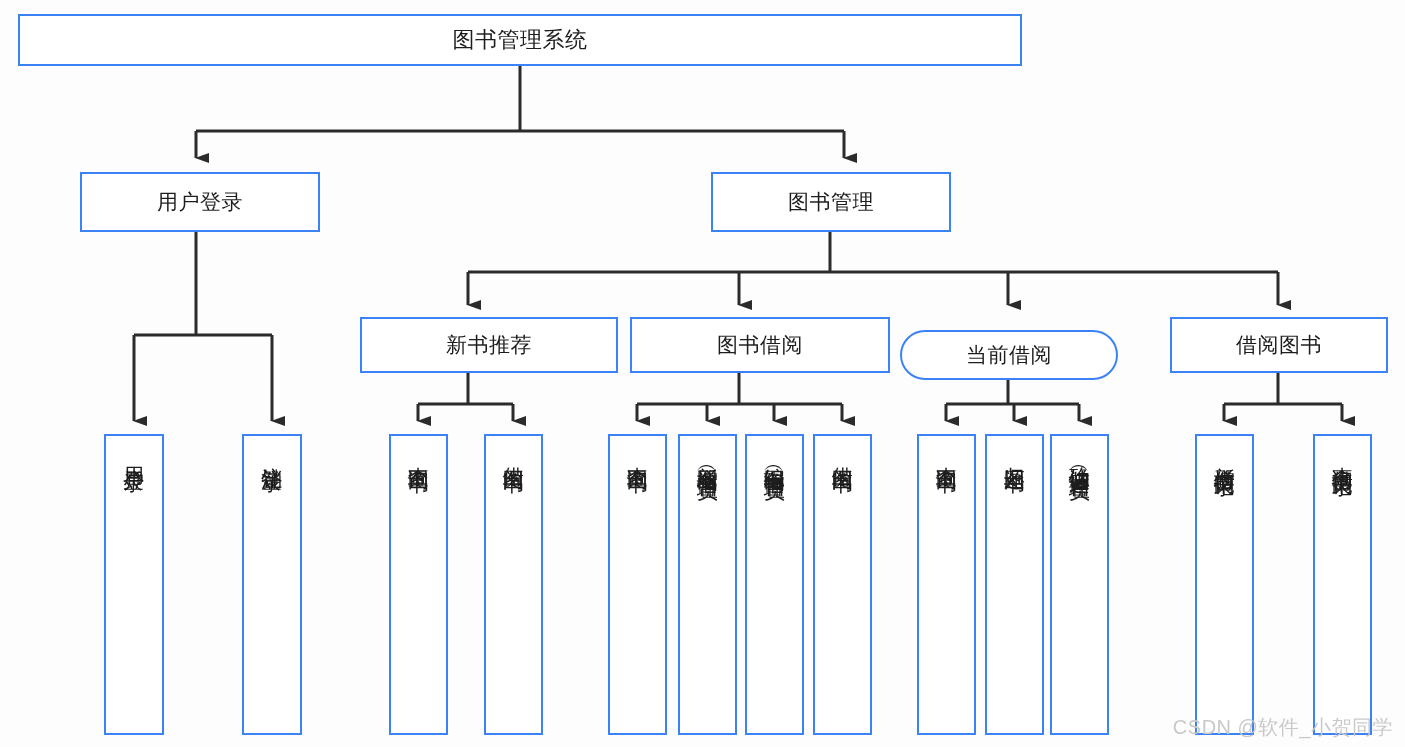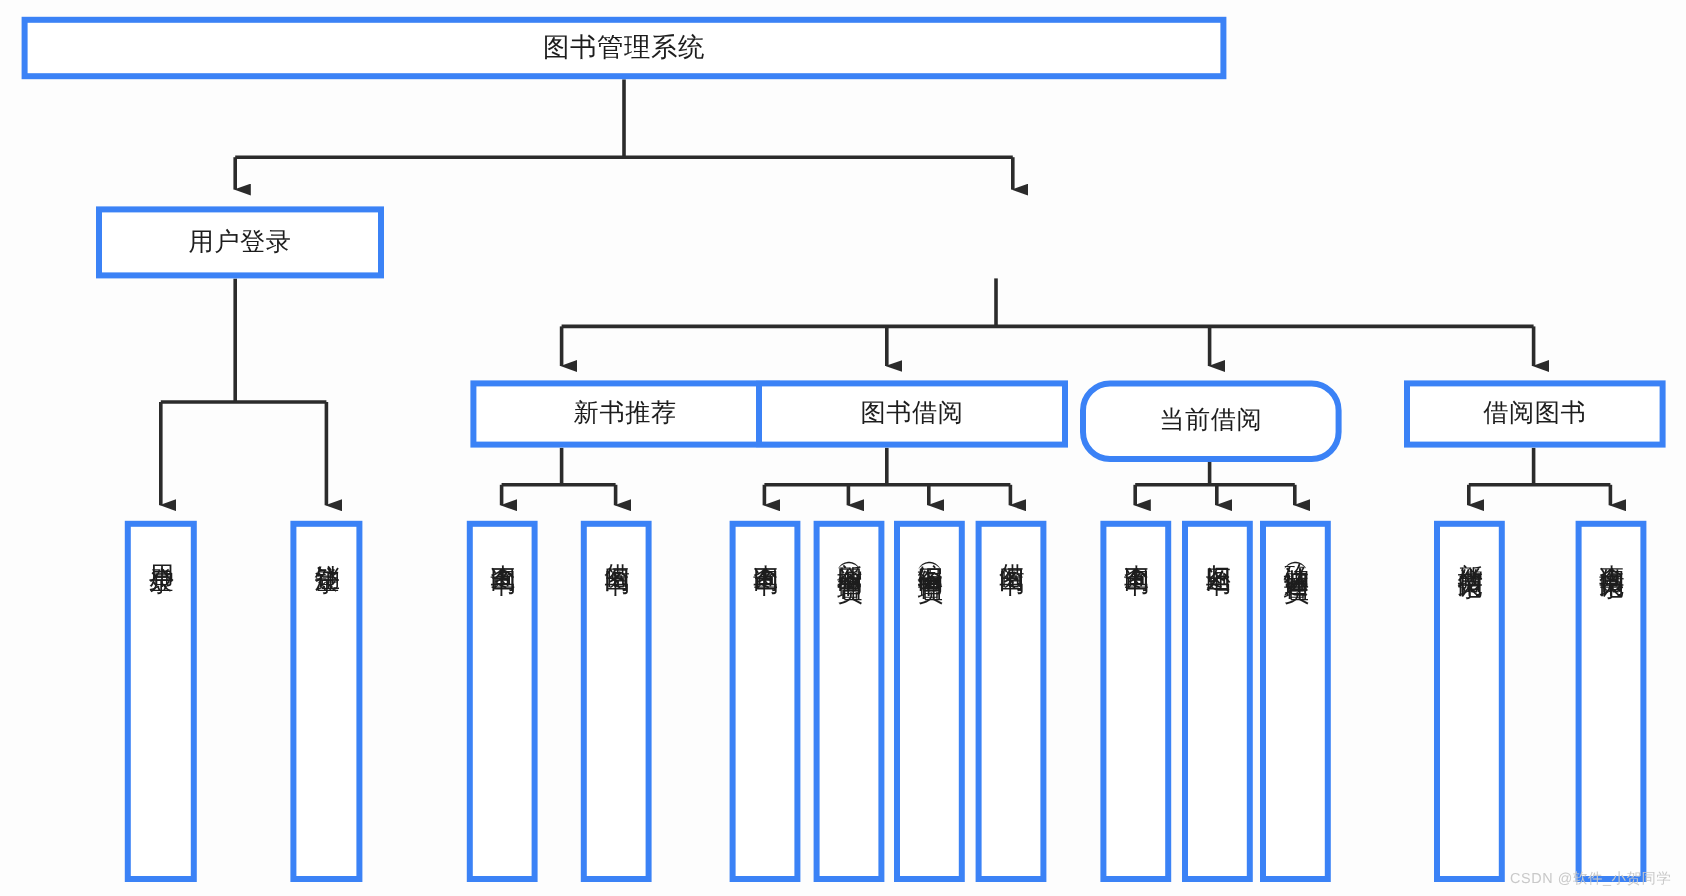--- a/index.html
+++ b/index.html
@@ -21,21 +21,21 @@
     left: 0;
     top: 0;
     width: 1405px;
     height: 747px;
     pointer-events: none;
   }
   .node {
     position: absolute;
     box-sizing: border-box;
     background: #ffffff;
-    border: 5px solid #3b82f6;
+    border: 2px solid #3b82f6;
     display: flex;
     align-items: center;
     justify-content: center;
     color: #1d1d1d;
   }
   .node .label {
     display: block;
     text-align: center;
     line-height: 1.18;
     letter-spacing: 0.5px;
@@ -57,21 +57,21 @@
     text-orientation: upright;
     font-size: 21px;
     line-height: 1.12;
     letter-spacing: 2px;
     max-height: 100%;
   }
   #watermark {
     position: absolute;
     right: 12px;
     bottom: 6px;
-    font-size: 12px;
+    font-size: 20px;
     color: #c9c9c9;
     white-space: nowrap;
     letter-spacing: 0.5px;
     font-family: "Liberation Sans", "DejaVu Sans", sans-serif;
   }
 </style>
 </head>
 <body>
 
 <div id="canvas">
@@ -126,28 +126,31 @@
     </g>
   </svg>
 
   <div class="node horiz root" style="left:18px; top:14px; width:1004px; height:52px;">
     <span class="label">图书管理系统</span>
   </div>
 
   <div class="node horiz" style="left:80px; top:172px; width:240px; height:60px;">
     <span class="label">用户登录</span>
   </div>
-
-  <div class="node horiz" style="left:360px; top:317px; width:258px; height:56px;margin-left:32px;">
+  <div class="node horiz" style="left:711px; top:172px; width:240px; height:60px;">
+    <span class="label">图书管理</span>
+  </div>
+
+  <div class="node horiz" style="left:360px; top:317px; width:258px; height:56px;">
     <span class="label">新书推荐</span>
   </div>
   <div class="node horiz" style="left:630px; top:317px; width:260px; height:56px;">
     <span class="label">图书借阅</span>
   </div>
-  <div class="node horiz" style="left:900px; top:317px; width:218px; height:68px;border-radius:25px;">
+  <div class="node horiz" style="left:900px; top:330px; width:218px; height:50px;border-radius:25px;">
     <span class="label">当前借阅</span>
   </div>
   <div class="node horiz" style="left:1170px; top:317px; width:218px; height:56px;">
     <span class="label">借阅图书</span>
   </div>
 
   <div class="node vert" style="left:104px; top:434px; width:60px; height:301px;">
     <span class="label">用户登录</span>
   </div>
   <div class="node vert" style="left:242px; top:434px; width:60px; height:301px;">

